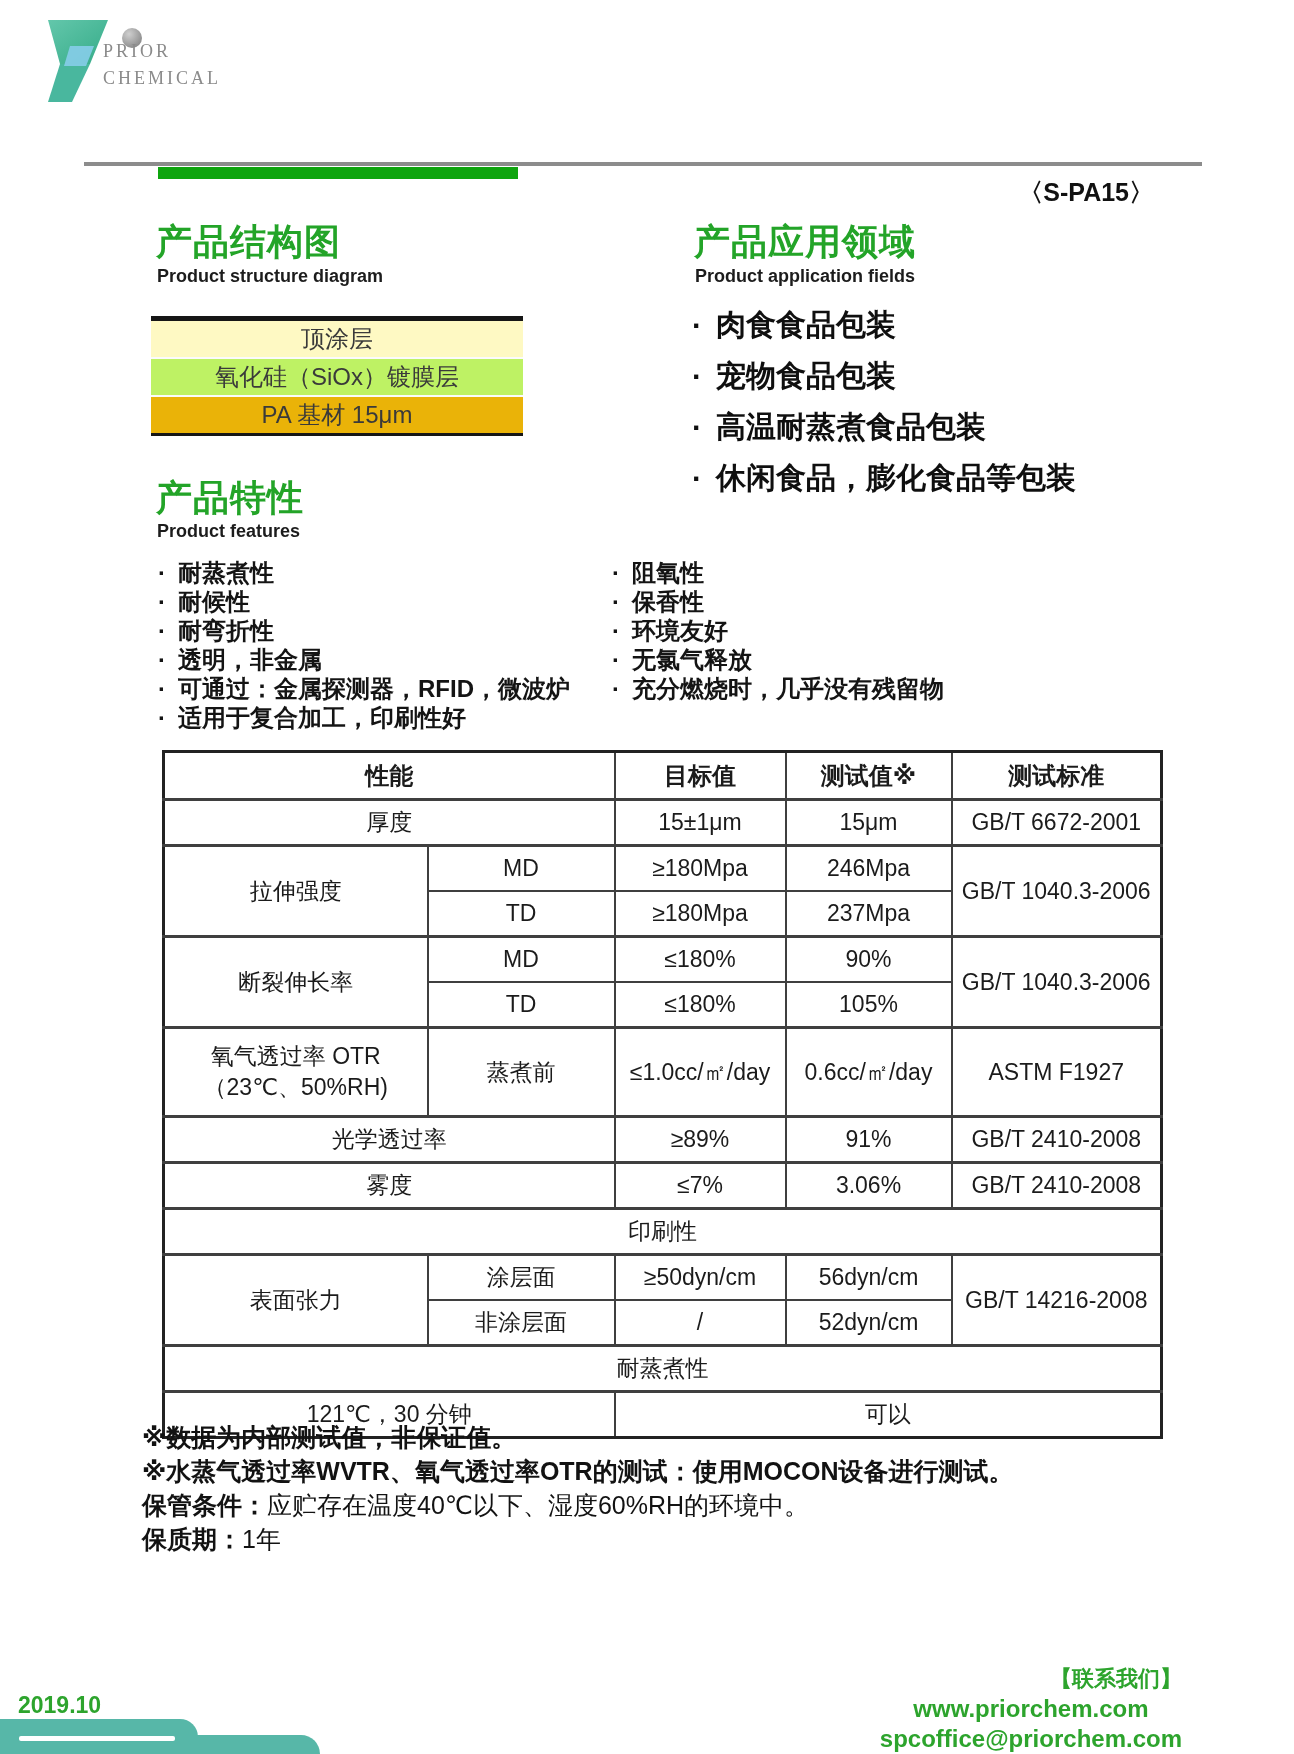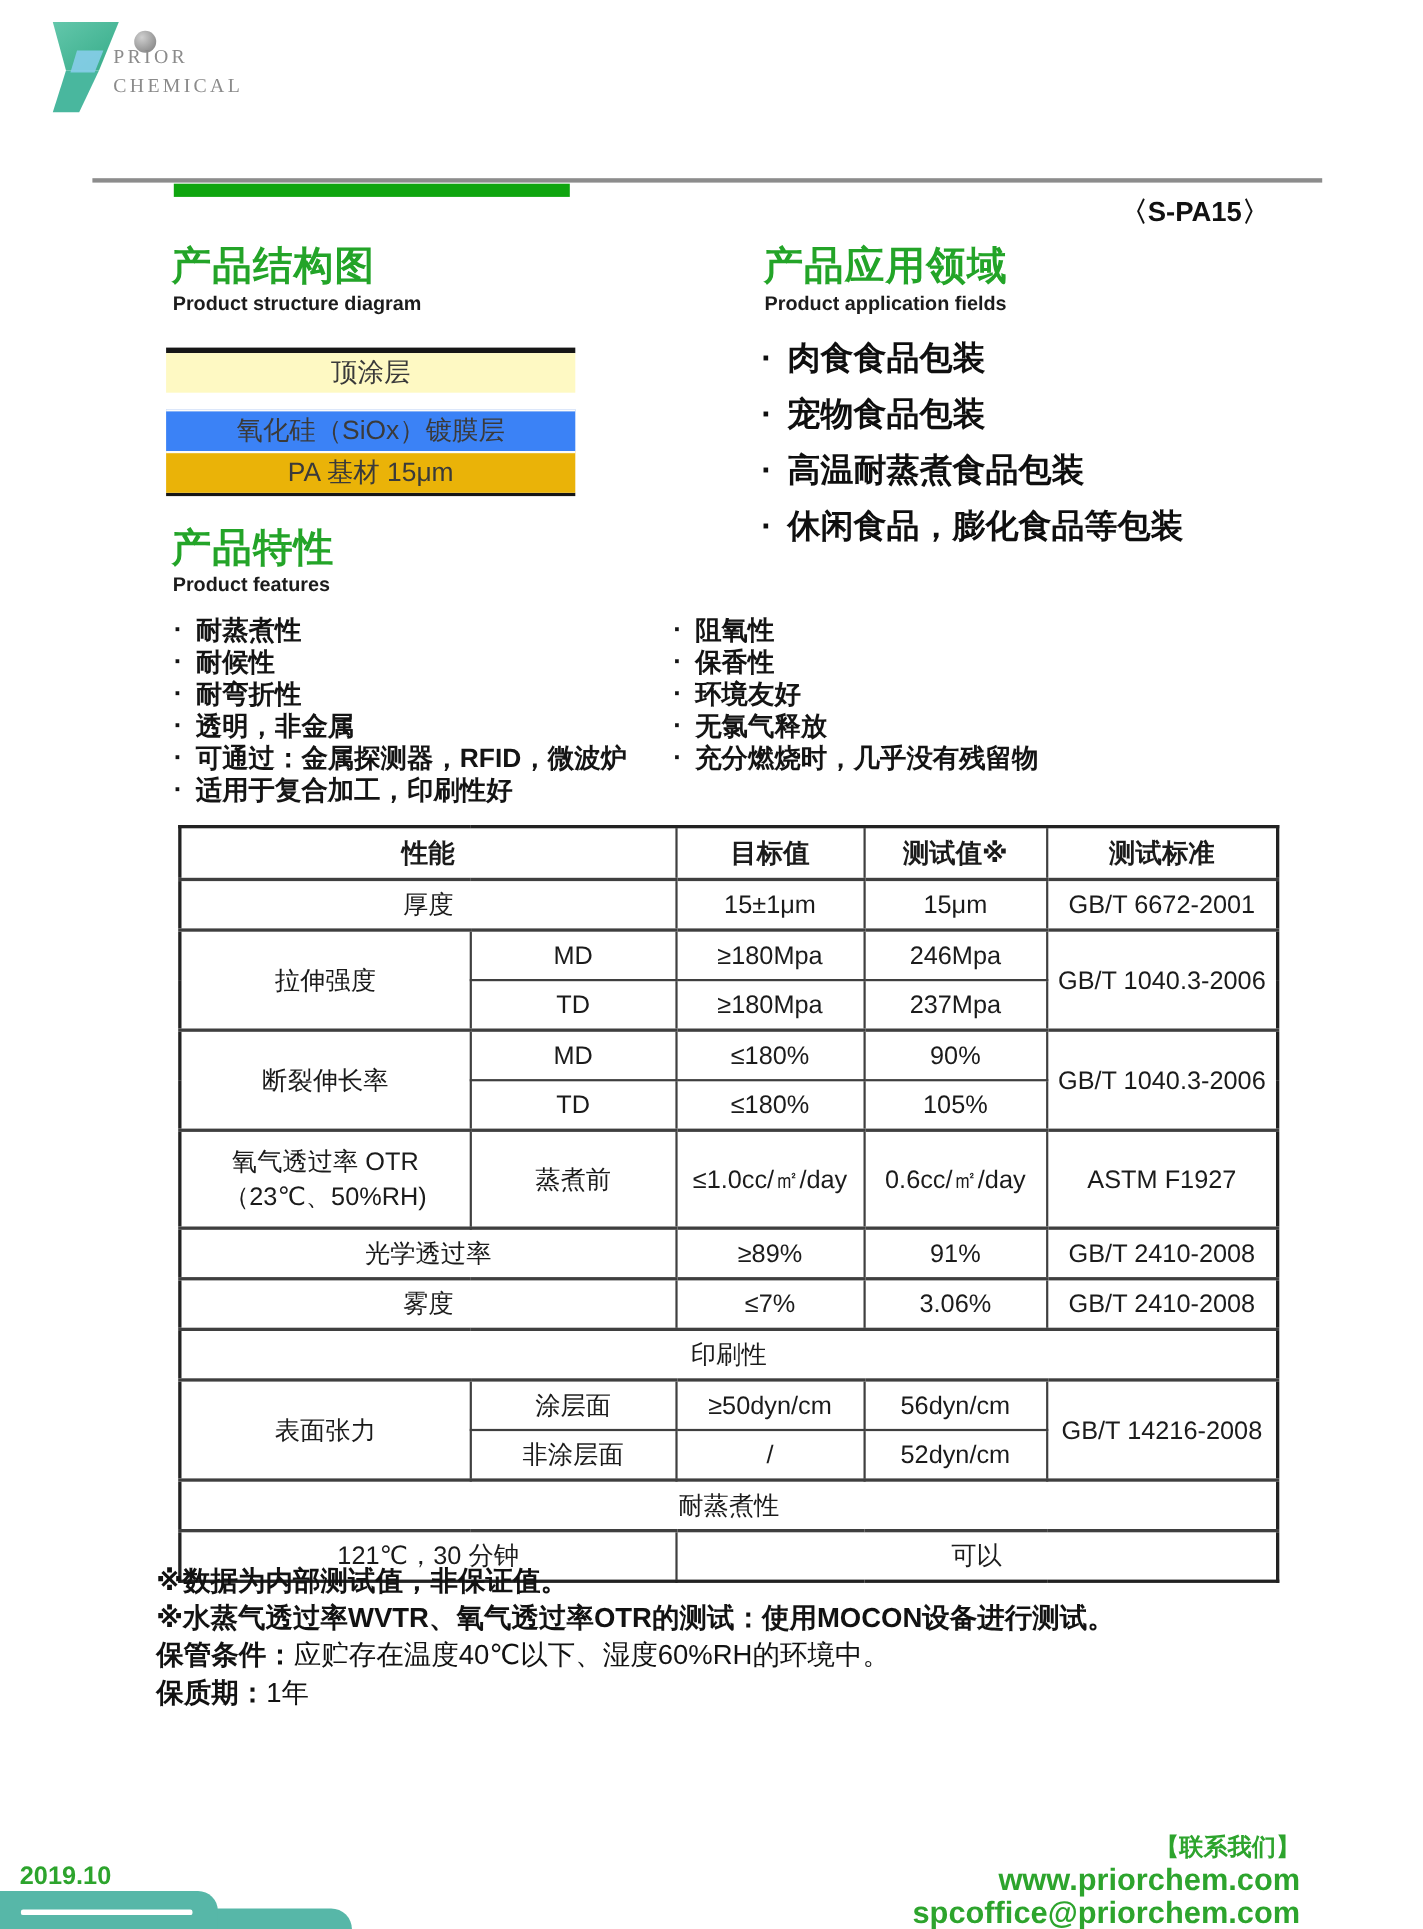--- a/index.html
+++ b/index.html
@@ -45,21 +45,21 @@
   #spec-table th{font-weight:700;height:45px;font-size:24px;}
   #spec-table tr:not(.sub) td{border-top-width:3px;}
   #spec-table tr.tall td{height:86px;}
   
   #notes{position:absolute;left:142px;top:1420px;font-size:25px;color:#121212;line-height:34px;}
   #notes .note b{font-weight:800;}
   
   .footer-date{position:absolute;left:18px;top:1692px;font-size:23px;font-weight:700;color:#2da42d;}
   .footer-contact{position:absolute;right:20px;top:1664px;text-align:right;color:#2da42d;line-height:30px;}
   .footer-contact .c-head{font-size:22px;font-weight:800;}
-  .footer-contact .c-link{font-size:28px;font-weight:700;}
+  .footer-contact .c-link{font-size:24px;font-weight:700;text-align:center;}
   .tab2{position:absolute;left:0;top:1735px;width:320px;height:19px;background:#57b7a8;border-radius:0 20px 0 0;}
   .tab1{position:absolute;left:0;top:1719px;width:198px;height:35px;background:#57b7a8;border-radius:0 18px 0 0;}
   .tab1 .white-line{position:absolute;left:19px;top:17px;width:156px;height:5px;background:#ffffff;border-radius:2px;}
 </style>
 </head>
 <body>
 
 <div id="page">
 
   <svg class="logo" width="130" height="96" viewBox="0 0 130 96">
@@ -84,21 +84,21 @@
   </div>
 
   <div class="rule-gray"></div>
   <div class="rule-green"></div>
   <div class="model-code">〈S-PA15〉</div>
 
   <div class="sec-head" id="h-structure">产品结构图</div>
   <div class="sec-sub" id="h-structure-en">Product structure diagram</div>
   <div class="structure-box" id="structure-box">
       <div class="layer" style="background: #fef9c3;">顶涂层</div>
-      <div class="layer" style="background: #3b82f6; margin-top: 15px;">氧化硅（SiOx）镀膜层</div>
+      <div class="layer" style="background: #bef264;">氧化硅（SiOx）镀膜层</div>
       <div class="layer" style="background: #eab308;">PA 基材 15μm</div>
     </div>
 
   <div class="sec-head" id="h-application">产品应用领域</div>
   <div class="sec-sub" id="h-application-en">Product application fields</div>
   <div id="app-list">
       <div class="bullet-row">
         <span class="bullet">·</span>
         <span>肉食食品包装</span>
       </div>

